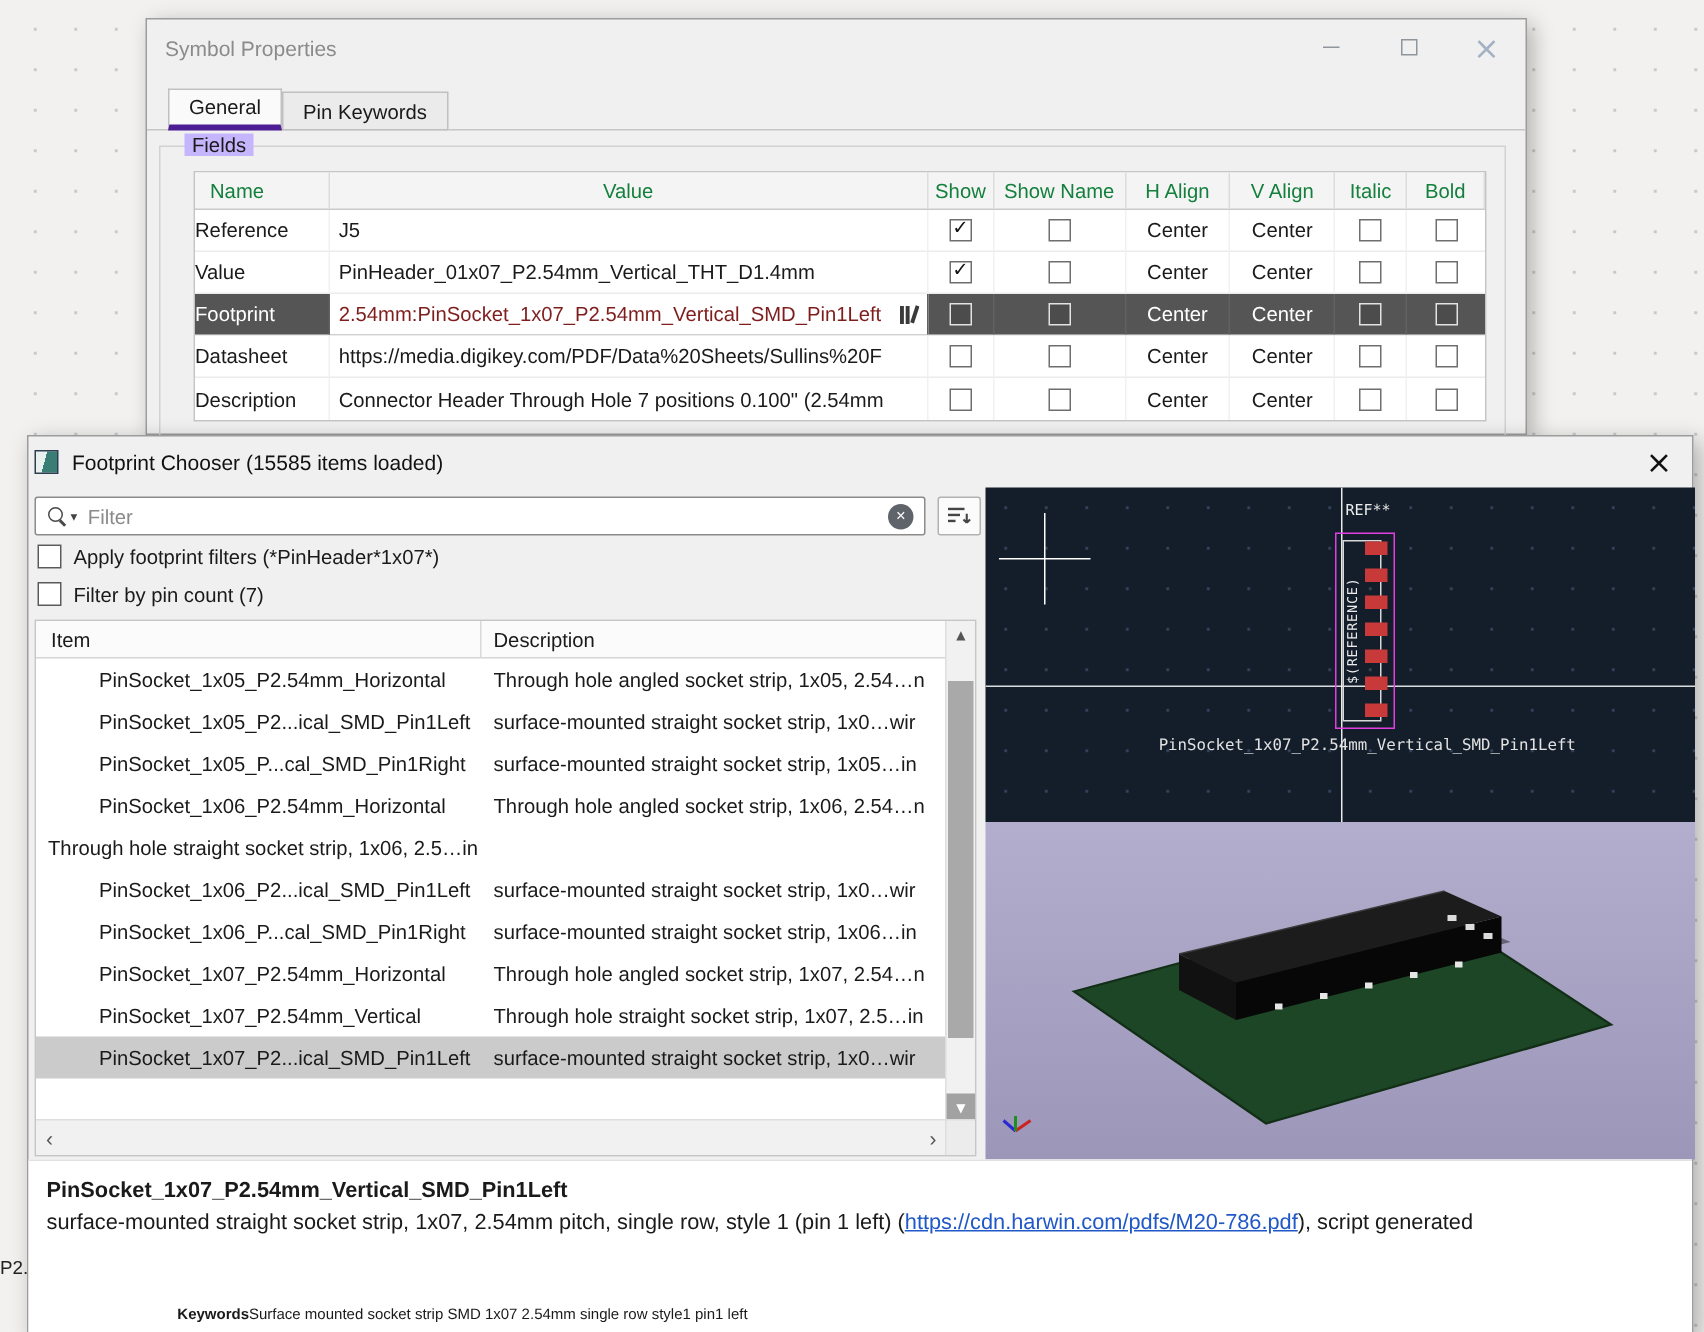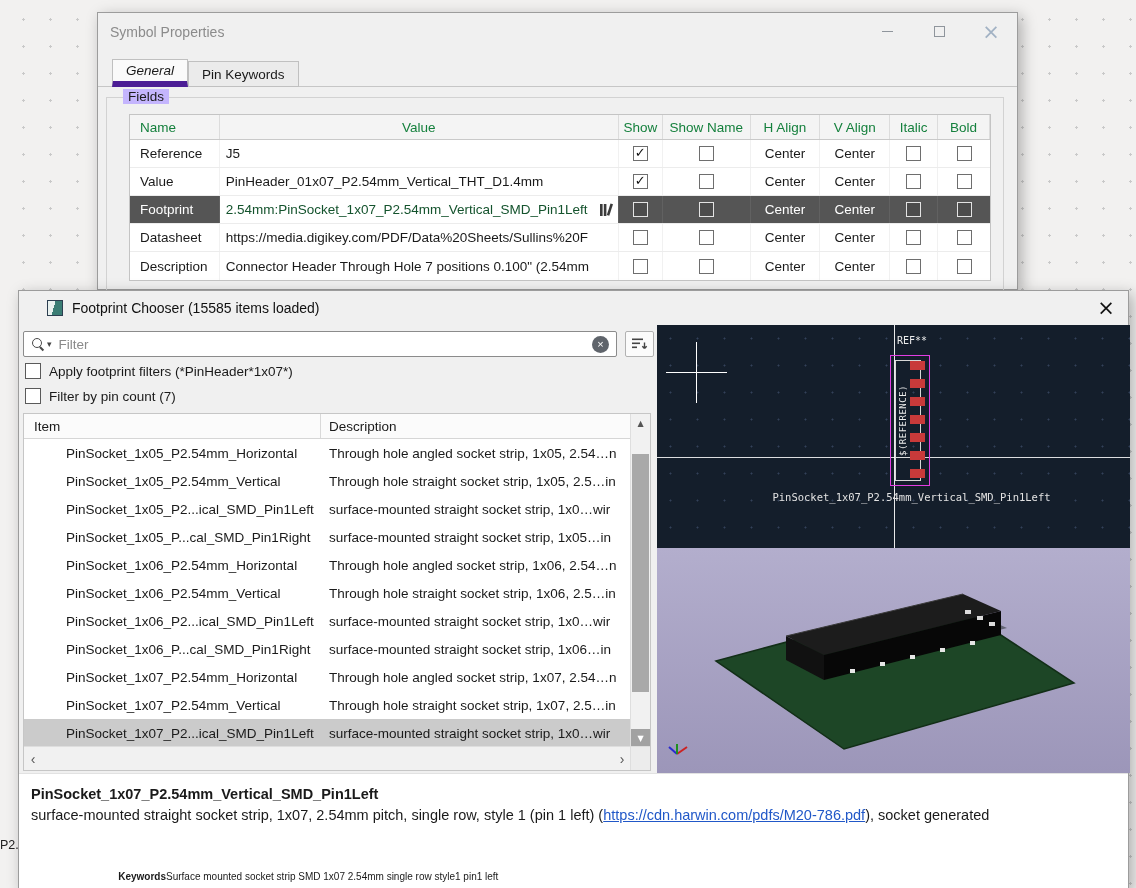--- a/index.html
+++ b/index.html
@@ -28,56 +28,56 @@
   .sp-titlebar { height: 37px; display: flex; align-items: center; padding-left: 12px; color: #8b8b8b; font-size: 14px; }
   .winbtns { margin-left: auto; display: flex; height: 100%; }
   .winbtn { width: 52px; height: 100%; display: flex; align-items: center; justify-content: center; color: #8f959c; }
   .glyph-min { width: 11px; border-top: 1.4px solid #8f959c; display: inline-block; }
   .glyph-max { width: 11px; height: 11px; border: 1.4px solid #8f959c; display: inline-block; }
   .sp-close { font-size: 21px; color: #a2b2c4; font-family: "DejaVu Sans", sans-serif; }
 
   .tab-strip-line { position: absolute; left: 0; right: 0; top: 73px; border-top: 1px solid #c6c6c6; }
   .tabs { position: absolute; left: 14px; top: 46px; height: 28px; display: flex; z-index: 3; }
   .tab { display: flex; align-items: center; padding: 0 13px; border: 1px solid #c0c0c0; background: #ebebeb; height: 26px; margin-top: 2px; }
-  .tab.active { background: #fafafa; height: 28px; margin-top: 0; border-bottom: 6px solid #4c1d95; font-style: italic; }
+  .tab.active { background: #fafafa; height: 28px; margin-top: 0; border-bottom: 4px solid #4c1d95; }
 
   .fields-group { position: absolute; left: 8px; top: 84px; width: 898px; height: 196px; border: 1px solid #d2d2d2; }
   .fields-legend { position: absolute; left: 16px; top: -9px; background: #c4b5fd; padding: 0 5px; }
 
   .grid { position: absolute; left: 22px; top: 16px; width: 862px; background: #fff; border: 1px solid #c4c4c4; }
   .ghead, .grow { display: flex; }
   .ghead { height: 25px; background: #f4f4f4; border-bottom: 1px solid #c9c9c9; }
   .ghead .gc { display: flex; align-items: center; justify-content: center; border-right: 1px solid #dcdcdc; color: #15803d; }
   .ghead .col-name { justify-content: flex-start; padding-left: 10px; }
   .grow { height: 28px; border-bottom: 1px solid #ececec; background: #fff; }
   .grow:last-child { border-bottom: none; }
   .gc { overflow: hidden; white-space: nowrap; display: flex; align-items: center; border-right: 1px solid #f1f1f1; }
-  .col-name { width: 90px; padding-left: 10px; }
+  .col-name { width: 90px; padding-left: 0; }
   .col-value { width: 400px; padding-left: 6px; }
   .col-show { width: 44px; }
   .col-showname { width: 88px; }
   .col-halign { width: 70px; }
   .col-valign { width: 70px; }
   .col-italic { width: 48px; }
   .col-bold { width: 52px; border-right: none; }
   .center { justify-content: center; padding-left: 0; }
 
   .cb { width: 15px; height: 15px; border: 1px solid #6e6e6e; background: #fff; display: inline-flex; align-items: center; justify-content: center; font-family: "DejaVu Sans", sans-serif; font-size: 13px; color: #111; }
   .cb[data-checked="true"]::after { content: "✓"; margin-top: -2px; font-weight: bold; }
 
   .grow.sel { background: #555555; color: #fff; }
   .grow.sel .gc { border-right-color: #616161; }
   .grow.sel .cb { background: #4c4c4c; border-color: #e3e3e3; color: #fff; }
-  .grow.sel .col-value.editor { background: #fff; color: #14532d; padding-right: 3px; }
+  .grow.sel .col-value.editor { background: #fff; color: #7f1d1d; padding-right: 3px; }
   .editor .editor-text { flex: 1; overflow: hidden; white-space: nowrap; }
   .lib-icon { flex: 0 0 auto; display: inline-flex; align-items: center; padding: 0 2px; }
 
   
   .chooser { left: 18px; top: 290px; width: 1111px; height: 600px; z-index: 2; }
-  .fc-titlebar { height: 34px; display: flex; align-items: center; padding-left: 28px; font-size: 14px; color: #111; }
+  .fc-titlebar { height: 34px; display: flex; align-items: center; padding-left: 4px; font-size: 14px; color: #111; }
   .app-icon { width: 16px; height: 16px; margin-right: 9px; border: 1px solid #2c3e50; background: linear-gradient(105deg, #e9f1ef 0 42%, #3a7d74 42% 100%); display: inline-block; }
   .fc-close { margin-left: auto; width: 44px; height: 100%; display: flex; align-items: center; justify-content: center; font-size: 21px; color: #111; font-family: "DejaVu Sans", sans-serif; }
 
   .search-box { position: absolute; left: 4px; top: 40px; width: 594px; height: 26px; background: #fff; border: 1px solid #8b8b8b; border-radius: 2px; display: flex; align-items: center; }
   .mag { position: relative; width: 13px; height: 13px; margin-left: 8px; flex: 0 0 auto; }
   .mag::before { content: ""; position: absolute; left: 0; top: 0; width: 8px; height: 8px; border: 1.6px solid #4a4a4a; border-radius: 50%; }
   .mag::after { content: ""; position: absolute; left: 8.2px; top: 8.2px; width: 5px; height: 1.7px; background: #4a4a4a; transform: rotate(45deg); transform-origin: left center; }
   .search-caret { font-size: 9px; color: #444; margin-left: 2px; flex: 0 0 auto; }
   .search-input { flex: 1; border: none; outline: none; background: transparent; font: 13.5px "Liberation Sans", sans-serif; padding-left: 7px; color: #a16207; }
   .search-input::placeholder { color: #8a8a8a; opacity: 1; }
@@ -321,37 +321,32 @@
       <div class="lhead">
         <div class="lh-item">Item</div>
         <div class="lh-desc">Description</div>
       </div>
       <div class="lbody">
         <div class="lrow">
             <div class="li-item">PinSocket_1x05_P2.54mm_Horizontal</div>
             <div class="li-desc">Through hole angled socket strip, 1x05, 2.54…n</div>
           </div>
         <div class="lrow">
-            <div class="li-item">PinSocket_1x05_P2.54mm_Vertical</div>
-            <div class="li-desc">Through hole straight socket strip, 1x05, 2.5…in</div>
-          </div>
-        <div class="lrow">
             <div class="li-item">PinSocket_1x05_P2...ical_SMD_Pin1Left</div>
             <div class="li-desc">surface-mounted straight socket strip, 1x0…wir</div>
           </div>
         <div class="lrow">
             <div class="li-item">PinSocket_1x05_P...cal_SMD_Pin1Right</div>
             <div class="li-desc">surface-mounted straight socket strip, 1x05…in</div>
           </div>
         <div class="lrow">
             <div class="li-item">PinSocket_1x06_P2.54mm_Horizontal</div>
             <div class="li-desc">Through hole angled socket strip, 1x06, 2.54…n</div>
           </div>
         <div class="lrow">
-            <div class="li-item">PinSocket_1x06_P2.54mm_Vertical</div>
             <div class="li-desc">Through hole straight socket strip, 1x06, 2.5…in</div>
           </div>
         <div class="lrow">
             <div class="li-item">PinSocket_1x06_P2...ical_SMD_Pin1Left</div>
             <div class="li-desc">surface-mounted straight socket strip, 1x0…wir</div>
           </div>
         <div class="lrow">
             <div class="li-item">PinSocket_1x06_P...cal_SMD_Pin1Right</div>
             <div class="li-desc">surface-mounted straight socket strip, 1x06…in</div>
           </div>
@@ -419,21 +414,21 @@
           <line x1="20" y1="206" x2="30" y2="199" stroke="#cc2222" stroke-width="2"></line>
           <line x1="20" y1="206" x2="12" y2="199" stroke="#2a2ad0" stroke-width="2"></line>
           <line x1="20" y1="206" x2="20" y2="196" stroke="#1f8f1f" stroke-width="2"></line>
         </g>
       </svg>
     </div>
 
     <div class="details">
       <div class="fp-title">PinSocket_1x07_P2.54mm_Vertical_SMD_Pin1Left</div>
       <div class="fp-desc">
-        <span>surface-mounted straight socket strip, 1x07, 2.54mm pitch, single row, style 1 (pin 1 left) (</span><span class="fp-link">https://cdn.harwin.com/pdfs/M20-786.pdf</span><span>), socket generated</span>
+        <span>surface-mounted straight socket strip, 1x07, 2.54mm pitch, single row, style 1 (pin 1 left) (</span><span class="fp-link">https://cdn.harwin.com/pdfs/M20-786.pdf</span><span>), script generated</span>
       </div>
       <div class="kw-row">
         <span class="kw-label">Keywords</span>
         <span>Surface mounted socket strip SMD 1x07 2.54mm single row style1 pin1 left</span>
       </div>
     </div>
   </section>
 </div>
 
 </body></html>

